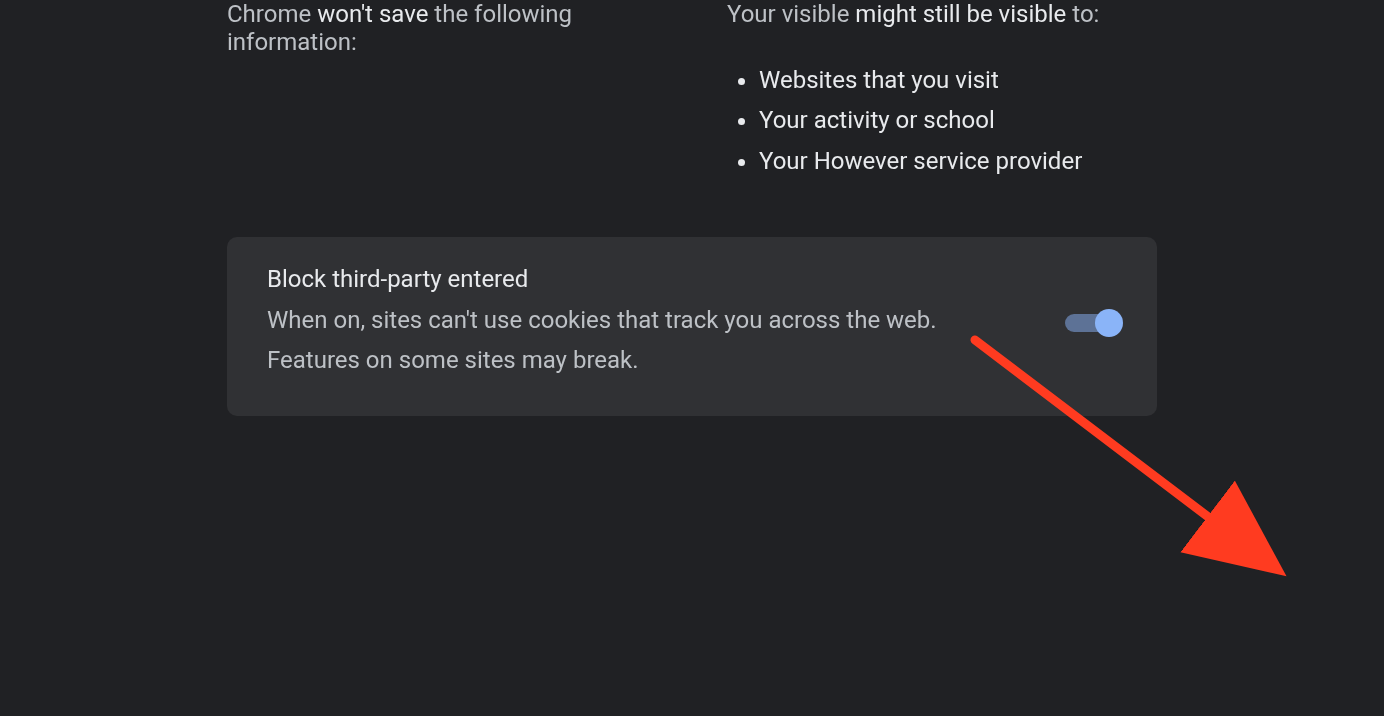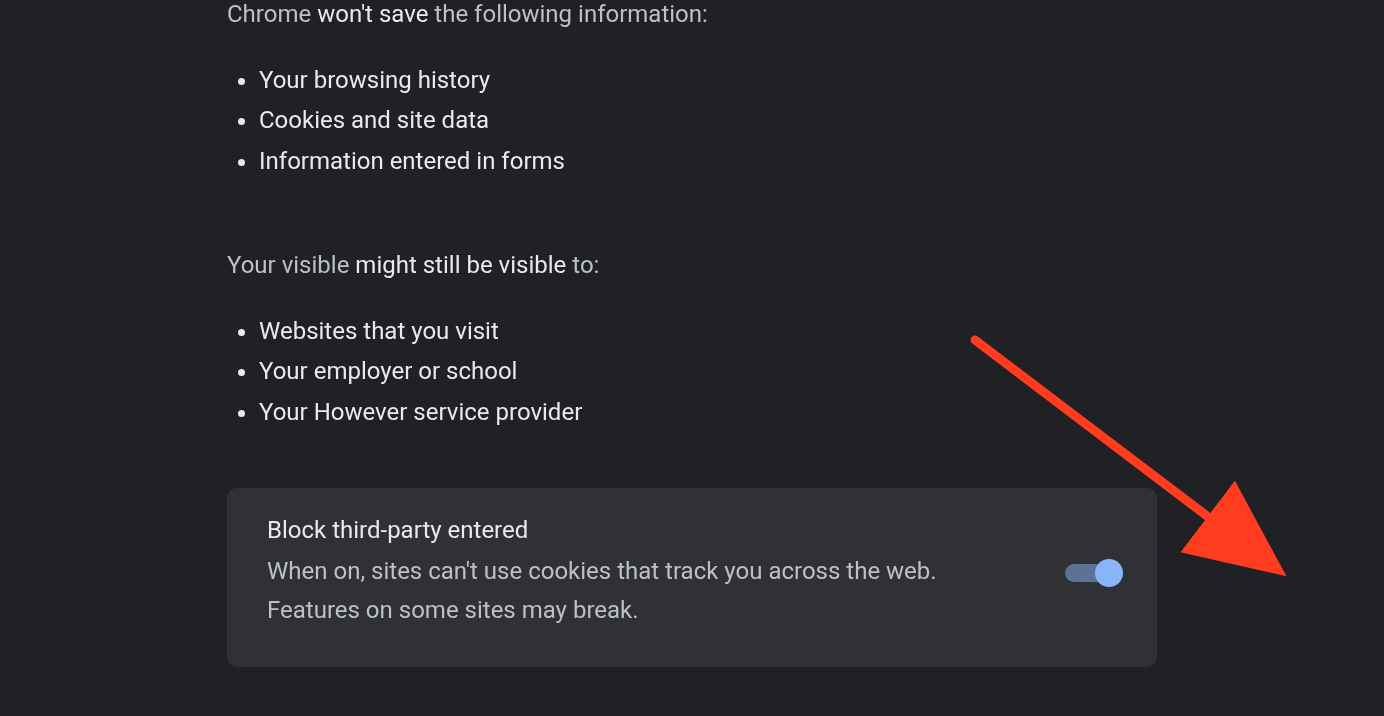--- a/index.html
+++ b/index.html
@@ -33,21 +33,20 @@
       margin-bottom: 56px;
     }
     .intro .link {
       color: #8ab4f8;
       cursor: pointer;
     }
     .columns {
       display: flex;
       gap: 70px;
       margin-bottom: 56px;
-      flex-direction: column;
     }
     .col {
       flex: 1;
     }
     .col-heading {
       font-size: 24px;
       color: #bdc1c6;
       font-weight: 400;
       margin-bottom: 18px;
     }
@@ -124,33 +123,28 @@
 <body>
 
 <div class="container">
 
 
   <div class="columns">
     <div class="col">
       <div class="col-heading">
         <span>Chrome </span><span class="strong">won't save</span><span> the following information:</span>
       </div>
-      <ul class="info-list">
-        <li>Your browsing history</li>
-        <li>Cookies and site data</li>
-        <li>Information entered in forms</li>
-      </ul>
     </div>
     <div class="col">
       <div class="col-heading">
         <span>Your visible </span><span class="strong">might still be visible</span><span> to:</span>
       </div>
       <ul class="info-list">
         <li>Websites that you visit</li>
-        <li>Your employer or school</li>
+        <li>Your activity or school</li>
         <li>Your However service provider</li>
       </ul>
     </div>
   </div>
 
   <div class="card">
     <div class="card-text">
       <div class="card-title">Block third-party entered</div>
       <div class="card-desc">When on, sites can't use cookies that track you across the web. Features on some sites may break.</div>
     </div>

